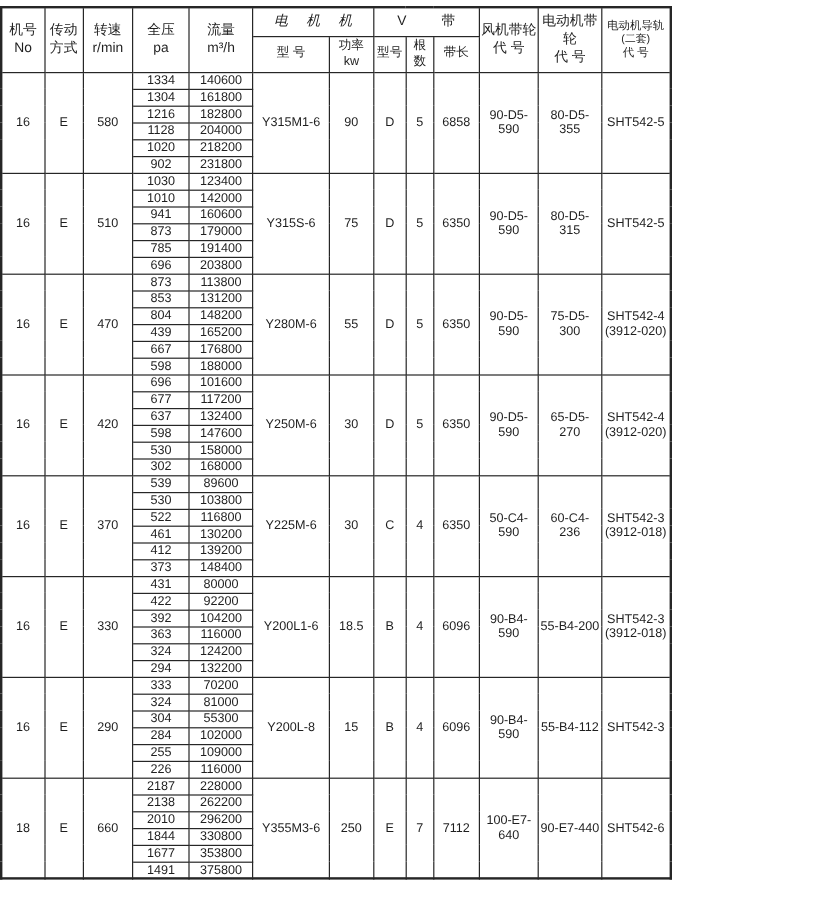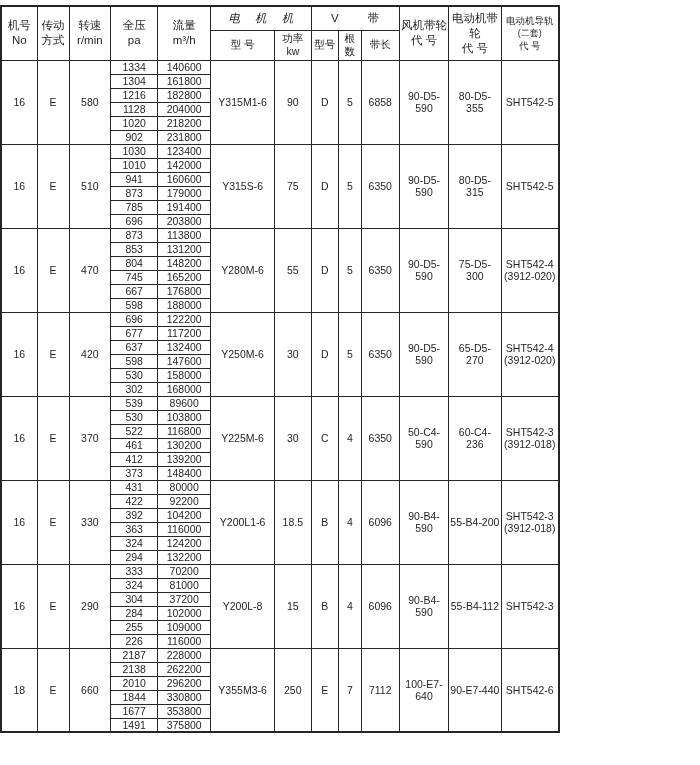--- a/index.html
+++ b/index.html
@@ -187,37 +187,37 @@
         </tr>
         <tr>
           <td>853</td>
           <td>131200</td>
         </tr>
         <tr>
           <td>804</td>
           <td>148200</td>
         </tr>
         <tr>
-          <td>745</td>
+          <td>439</td>
           <td>165200</td>
         </tr>
         <tr>
           <td>667</td>
           <td>176800</td>
         </tr>
         <tr>
           <td>598</td>
           <td>188000</td>
         </tr>
         <tr>
           <td rowspan="6">16</td>
           <td rowspan="6">E</td>
           <td rowspan="6">420</td>
           <td>696</td>
-          <td>122200</td>
+          <td>101600</td>
           <td rowspan="6">Y250M-6</td>
           <td rowspan="6">30</td>
           <td rowspan="6">D</td>
           <td rowspan="6">5</td>
           <td rowspan="6">6350</td>
           <td rowspan="6">90-D5-590</td>
           <td rowspan="6">65-D5-270</td>
           <td rowspan="6">SHT542-4
 (3912-020)</td>
         </tr>
@@ -327,21 +327,21 @@
           <td rowspan="6">90-B4-590</td>
           <td rowspan="6">55-B4-112</td>
           <td rowspan="6">SHT542-3</td>
         </tr>
         <tr>
           <td>324</td>
           <td>81000</td>
         </tr>
         <tr>
           <td>304</td>
-          <td>37200</td>
+          <td>55300</td>
         </tr>
         <tr>
           <td>284</td>
           <td>102000</td>
         </tr>
         <tr>
           <td>255</td>
           <td>109000</td>
         </tr>
         <tr>

